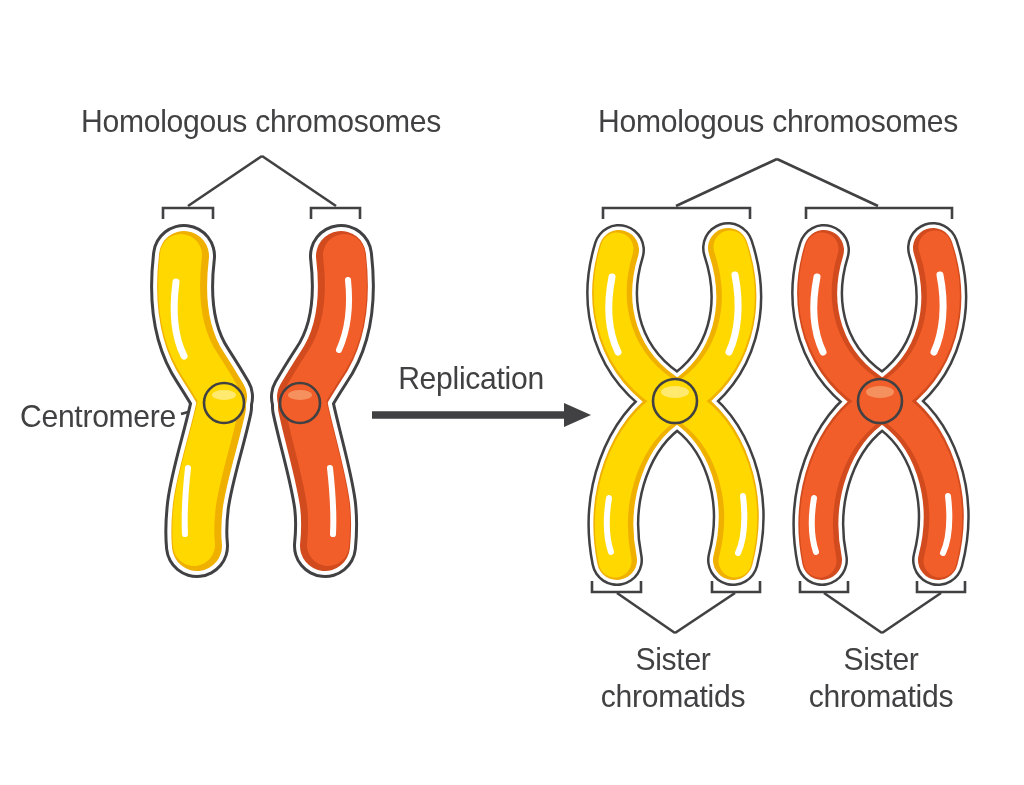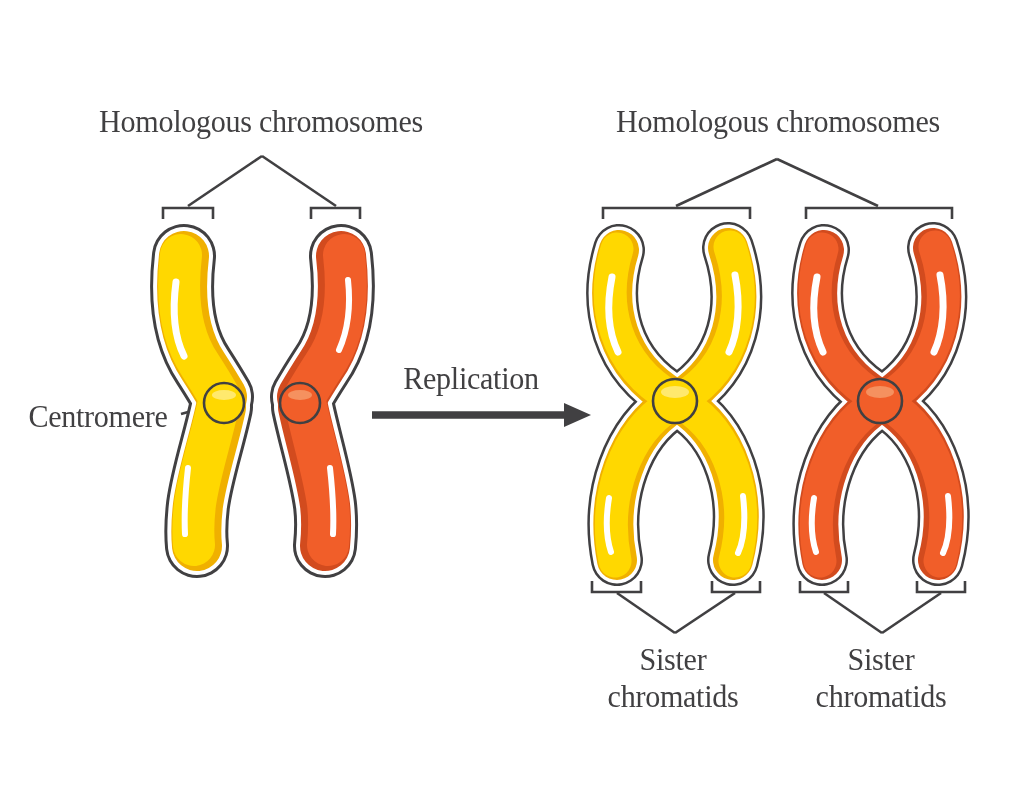--- a/index.html
+++ b/index.html
@@ -2,21 +2,21 @@
 <html style="--ink: #414042; --background: #FFFFFF; --yellow-main: #FFD800; --yellow-shade: #F0B000; --yellow-light: #FFE96E; --orange-main: #F15E29; --orange-shade: #D24B1E; --orange-light: #F5915F;"><head>
 <meta charset="utf-8">
 <style>
   :root{
     --ink:#414042; --background:#ffffff;
     --yellow-main:#FFD800; --yellow-shade:#F0B000; --yellow-light:#FFE96E;
     --orange-main:#F15E29; --orange-shade:#D24B1E; --orange-light:#F5915F;
   }
   html,body{margin:0;padding:0;background:#fff;}
   .canvas{position:relative;width:1024px;height:785px;background:var(--background);
-    font-family:Liberation Serif, serif;overflow:hidden;}
+    font-family:Liberation Sans, sans-serif;overflow:hidden;}
   .canvas svg{position:absolute;left:0;top:0;}
   .lbl{position:absolute;color:var(--ink);font-size:32px;line-height:37px;white-space:nowrap;
     letter-spacing:-0.3px;transform:translateX(-50%) scaleX(0.94);text-align:center;}
   
   .ln{fill:none;stroke:var(--ink);stroke-width:2.6;}
   .thick{stroke-width:7.5;}
   .head{fill:var(--ink);stroke:none;}
   
   .arm{fill:none;stroke-linecap:round;}
   .out{stroke:var(--ink);}

